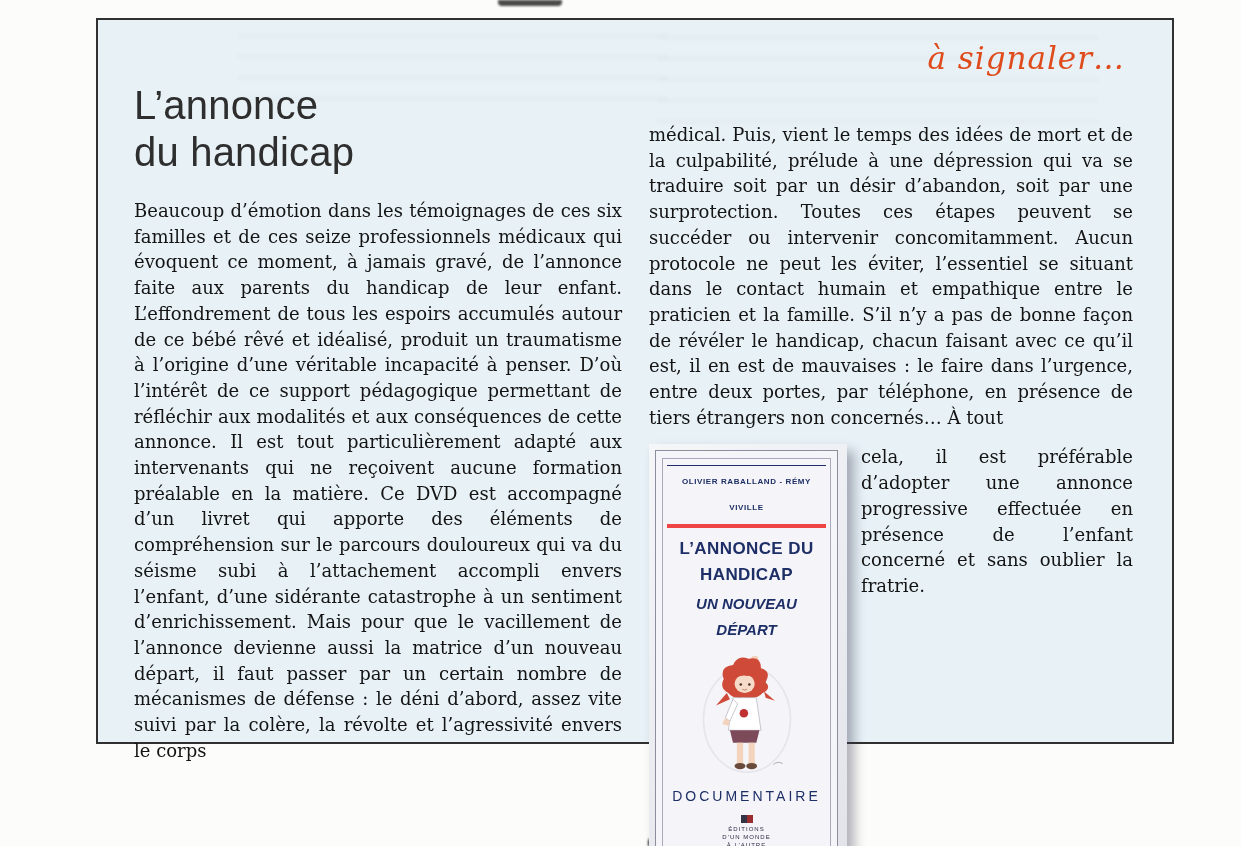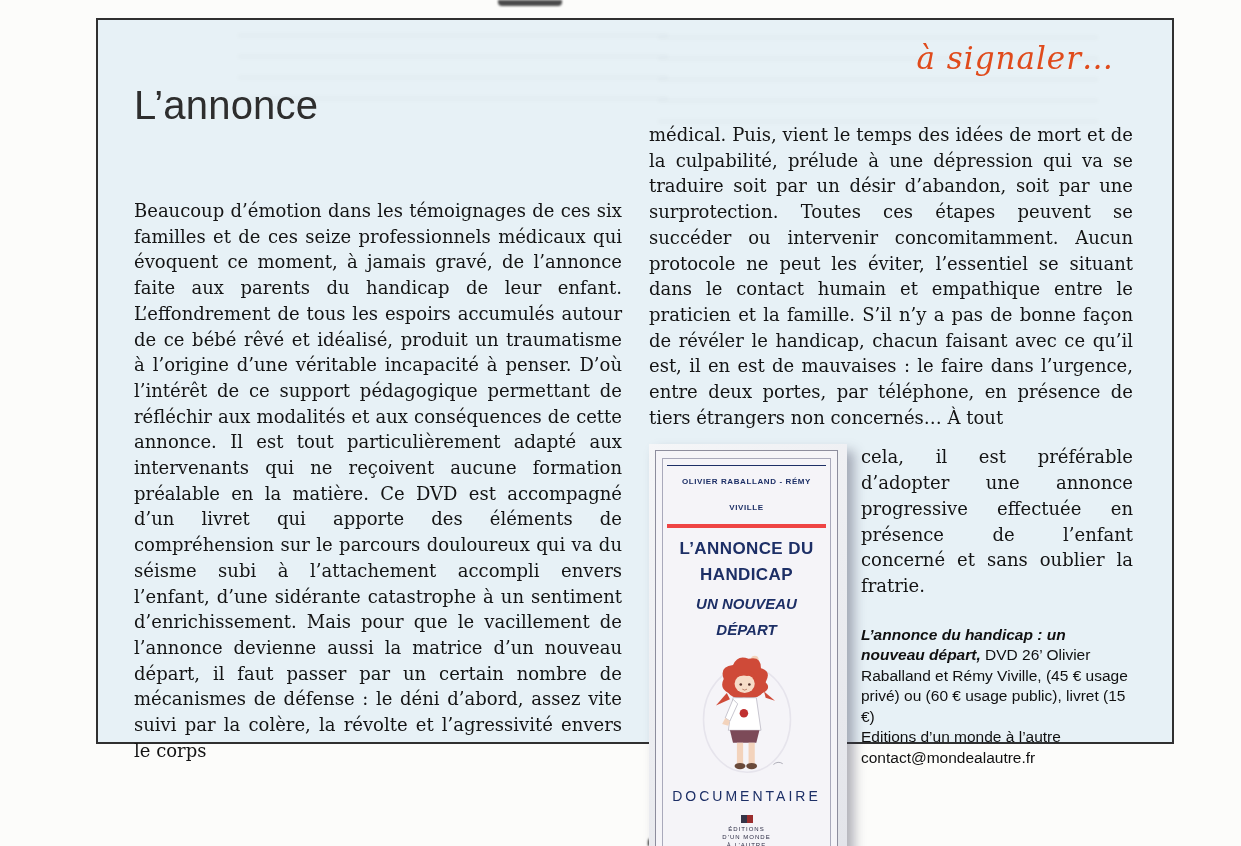--- a/index.html
+++ b/index.html
@@ -18,21 +18,21 @@
   .frame {
     position:absolute; left:96px; top:18px; width:1078px; height:726px;
     background:#e7f1f6; border:2px solid #303030;
   }
   .ghost { position:absolute; pointer-events:none; opacity:.45;
     background:repeating-linear-gradient(to bottom, rgba(95,95,110,.10) 0 3px, rgba(0,0,0,0) 3px 21px);
     filter:blur(2px); }
   .ghost-a { left:140px; top:14px; width:430px; height:80px; }
   .ghost-b { left:560px; top:16px; width:440px; height:92px; }
   .signaler {
-    position:absolute; top:20px; right:58px;
+    position:absolute; top:20px; right:47px;
     font-family:"DejaVu Serif", serif; font-style:italic;
     font-size:31px; color:#e04b1c; letter-spacing:1px;
   }
   .title {
     position:absolute; left:36px; top:62px;
     font-family:"Liberation Sans", sans-serif; font-weight:400;
     font-size:40px; line-height:47px; color:#2e2e2e; letter-spacing:.2px;
   }
   .col { position:absolute; font-size:18px; line-height:25.7px; text-align:justify;
     hyphens:auto; -webkit-hyphens:auto; }
@@ -77,20 +77,21 @@
 
   <div class="frame">
 
     <div class="ghost ghost-a"></div>
     <div class="ghost ghost-b"></div>
 
     <div class="signaler">à signaler…</div>
 
     <h1 class="title">
       <span>L’annonce</span><br>
+      <span>du handicap</span>
     </h1>
 
     <div class="col col-left">Beaucoup d’émotion dans les témoignages de ces six familles et de ces seize professionnels médicaux qui évoquent ce moment, à jamais gravé, de l’annonce faite aux parents du handicap de leur enfant. L’effondrement de tous les espoirs accumulés autour de ce bébé rêvé et idéalisé, produit un traumatisme à l’origine d’une véritable incapacité à penser. D’où l’intérêt de ce support pédagogique permettant de réfléchir aux modalités et aux conséquences de cette annonce. Il est tout particulièrement adapté aux intervenants qui ne reçoivent aucune formation préalable en la matière. Ce DVD est accompagné d’un livret qui apporte des éléments de compréhension sur le parcours douloureux qui va du séisme subi à l’attachement accompli envers l’enfant, d’une sidérante catastrophe à un sentiment d’enrichissement. Mais pour que le vacillement de l’annonce devienne aussi la matrice d’un nouveau départ, il faut passer par un certain nombre de mécanismes de défense : le déni d’abord, assez vite suivi par la colère, la révolte et l’agressivité envers le corps</div>
 
     <div class="col col-right">
       <p>médical. Puis, vient le temps des idées de mort et de la culpabilité, prélude à une dépression qui va se traduire soit par un désir d’abandon, soit par une surprotection. Toutes ces étapes peuvent se succéder ou intervenir concomitamment. Aucun protocole ne peut les éviter, l’essentiel se situant dans le contact humain et empathique entre le praticien et la famille. S’il n’y a pas de bonne façon de révéler le handicap, chacun faisant avec ce qu’il est, il en est de mauvaises : le faire dans l’urgence, entre deux portes, par téléphone, en présence de tiers étrangers non concernés… À tout</p>
 
       <div class="media-row">
 
         <div class="dvd-wrap">
@@ -130,25 +131,20 @@
                 <span>ÉDITIONS</span>
                 <span>D’UN MONDE</span>
                 <span>À L’AUTRE</span>
               </div>
             </div>
           </div>
         </div>
 
         <div class="beside">
           <p>cela, il est préférable d’adopter une annonce progressive effectuée en présence de l’enfant concerné et sans oublier la fratrie.</p>
-          <p class="caption">
-            <span class="cap-title">L’annonce du handicap : un nouveau départ,</span><span> DVD 26’ Olivier Raballand et Rémy Viville, (45 € usage privé) ou (60 € usage public), livret (15 €)</span>
-            <span class="cap-line">Editions d’un monde à l’autre</span>
-            <span class="cap-line">contact@mondealautre.fr</span>
-          </p>
         </div>
 
       </div>
     </div>
   </div>
 
 
 </div>
 
 </body></html>

